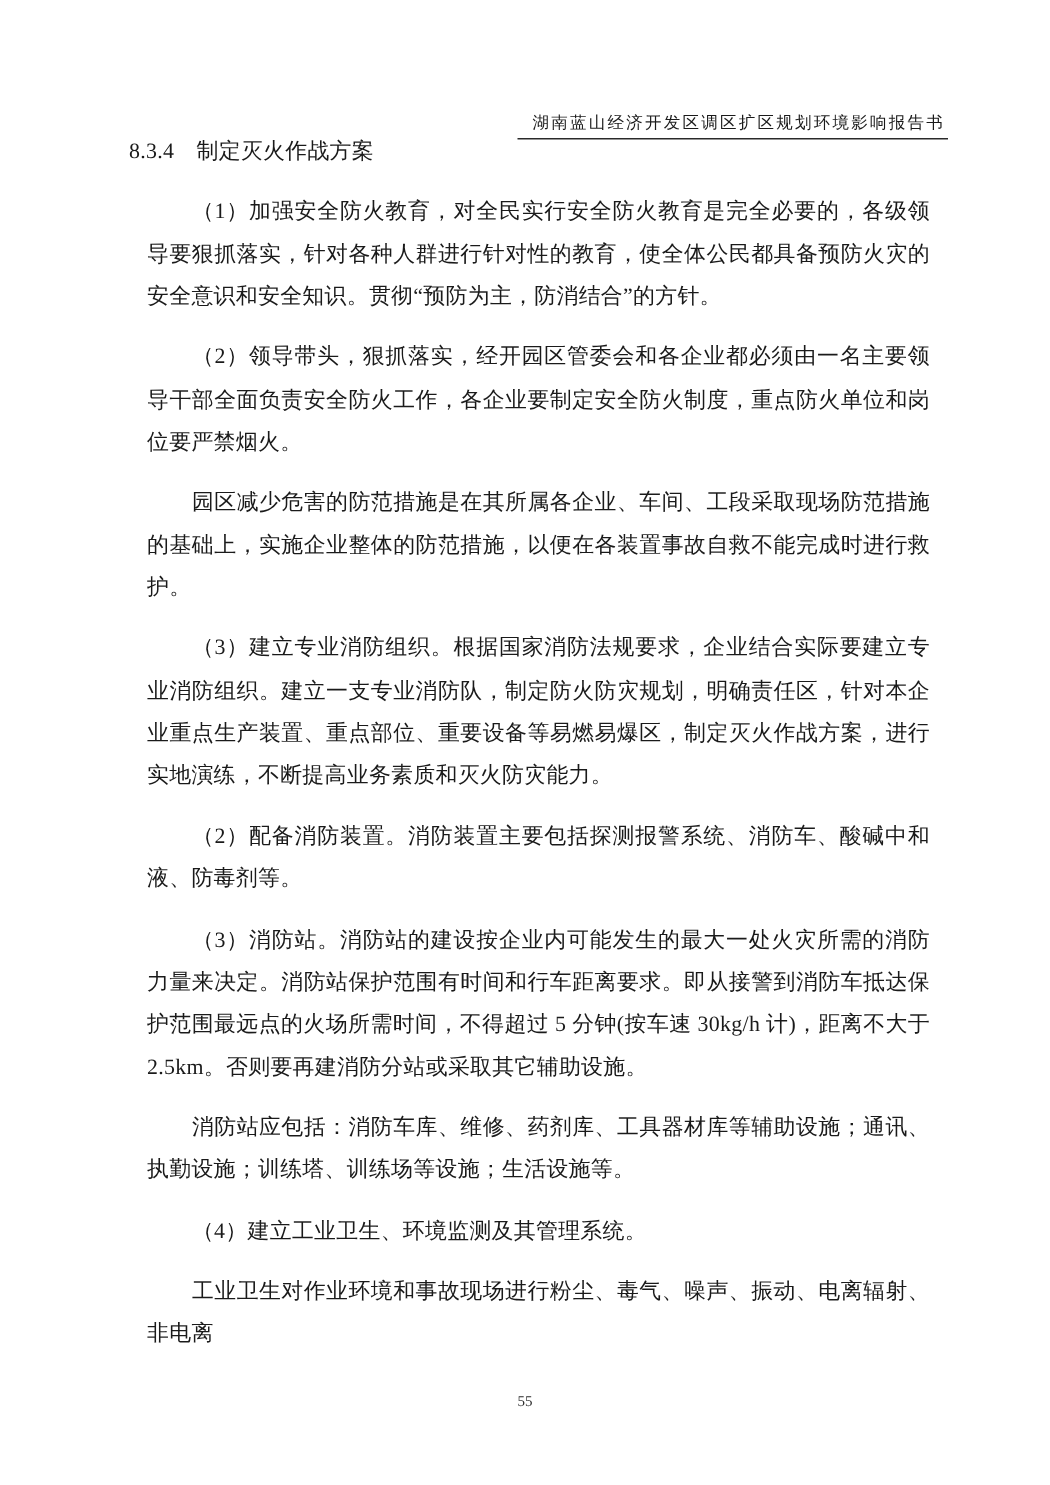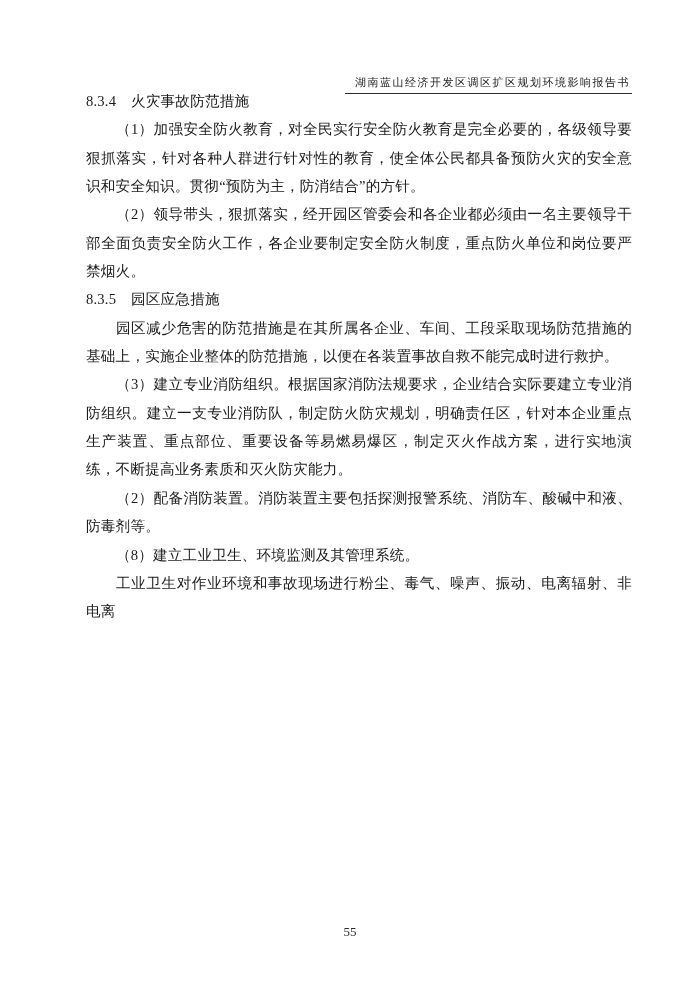--- a/index.html
+++ b/index.html
@@ -43,51 +43,52 @@
     text-align: justify;
     text-justify: inter-ideograph;
     letter-spacing: 0.2px;
   }
   .doc-body .heading {
     text-indent: 0;
     font-weight: normal;
   }
   .doc-body .paragraph {
     text-indent: 2.05em;
-    margin: 0;
+    margin: 12px;
   }
   .page-footer {
     position: absolute;
     bottom: 50px;
     left: 0;
     width: 100%;
     text-align: center;
-    font-size: 13px;
+    font-size: 10px;
     color: #2a2a2a;
   }
 </style>
 </head>
 <body>
 
 <div class="page">
 
   <div class="running-header">
     <span class="title">湖南蓝山经济开发区调区扩区规划环境影响报告书</span>
   </div>
 
   <div class="doc-body" id="doc-body">
 
-  <div class="heading">8.3.4　火灾事故防范措施</div>
+  <div class="heading">8.3.4　制定灭火作战方案</div>
       <div class="paragraph">（1）加强安全防火教育，对全民实行安全防火教育是完全必要的，各级领导要狠抓落实，针对各种人群进行针对性的教育，使全体公民都具备预防火灾的安全意识和安全知识。贯彻“预防为主，防消结合”的方针。</div>
       <div class="paragraph">（2）领导带头，狠抓落实，经开园区管委会和各企业都必须由一名主要领导干部全面负责安全防火工作，各企业要制定安全防火制度，重点防火单位和岗位要严禁烟火。</div>
-      <div class="heading">8.3.5　园区应急措施</div>
       <div class="paragraph">园区减少危害的防范措施是在其所属各企业、车间、工段采取现场防范措施的基础上，实施企业整体的防范措施，以便在各装置事故自救不能完成时进行救护。</div>
       <div class="paragraph">（3）建立专业消防组织。根据国家消防法规要求，企业结合实际要建立专业消防组织。建立一支专业消防队，制定防火防灾规划，明确责任区，针对本企业重点生产装置、重点部位、重要设备等易燃易爆区，制定灭火作战方案，进行实地演练，不断提高业务素质和灭火防灾能力。</div>
       <div class="paragraph">（2）配备消防装置。消防装置主要包括探测报警系统、消防车、酸碱中和液、防毒剂等。</div>
-      <div class="paragraph">（8）建立工业卫生、环境监测及其管理系统。</div>
+      <div class="paragraph">（3）消防站。消防站的建设按企业内可能发生的最大一处火灾所需的消防力量来决定。消防站保护范围有时间和行车距离要求。即从接警到消防车抵达保护范围最远点的火场所需时间，不得超过 5 分钟(按车速 30kg/h 计)，距离不大于 2.5km。否则要再建消防分站或采取其它辅助设施。</div>
+      <div class="paragraph">消防站应包括：消防车库、维修、药剂库、工具器材库等辅助设施；通讯、执勤设施；训练塔、训练场等设施；生活设施等。</div>
+      <div class="paragraph">（4）建立工业卫生、环境监测及其管理系统。</div>
       <div class="paragraph">工业卫生对作业环境和事故现场进行粉尘、毒气、噪声、振动、电离辐射、非电离</div>
     </div>
 
   <div class="page-footer">
     <span>55</span>
   </div>
 
 </div>
 
 </body></html>

